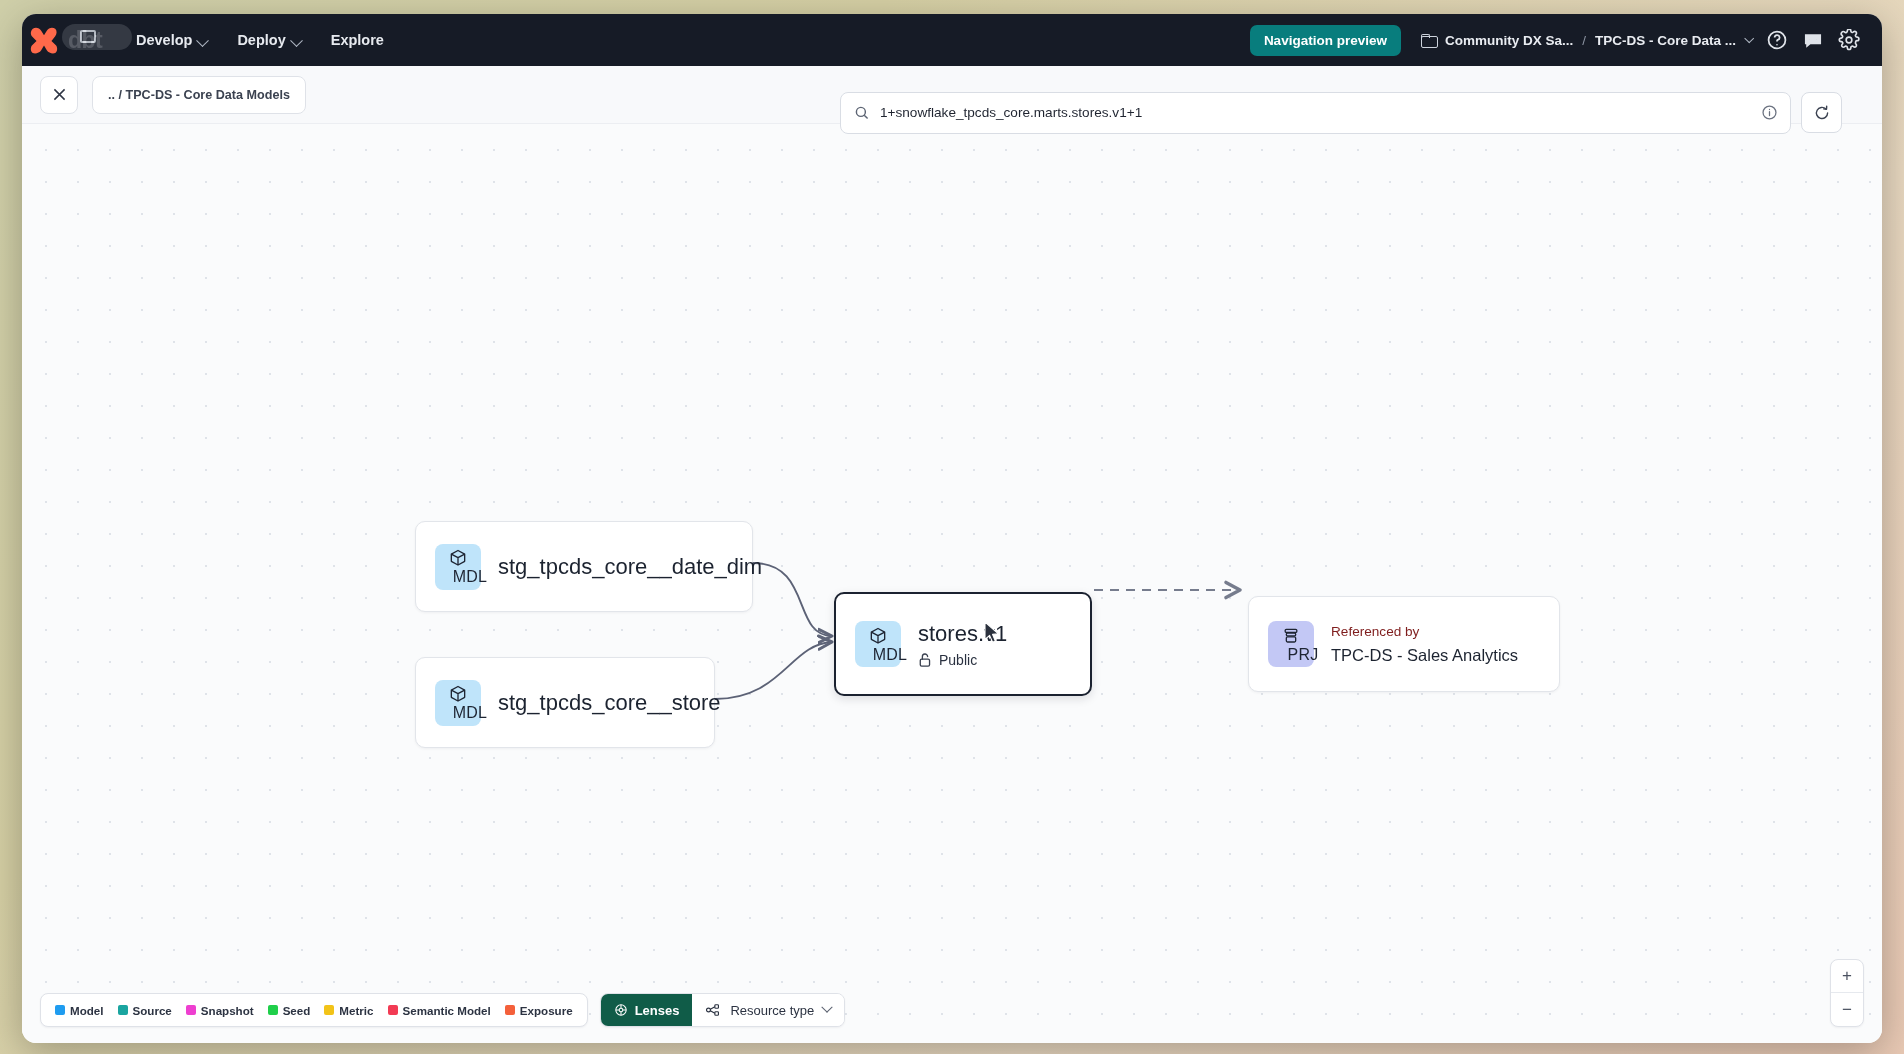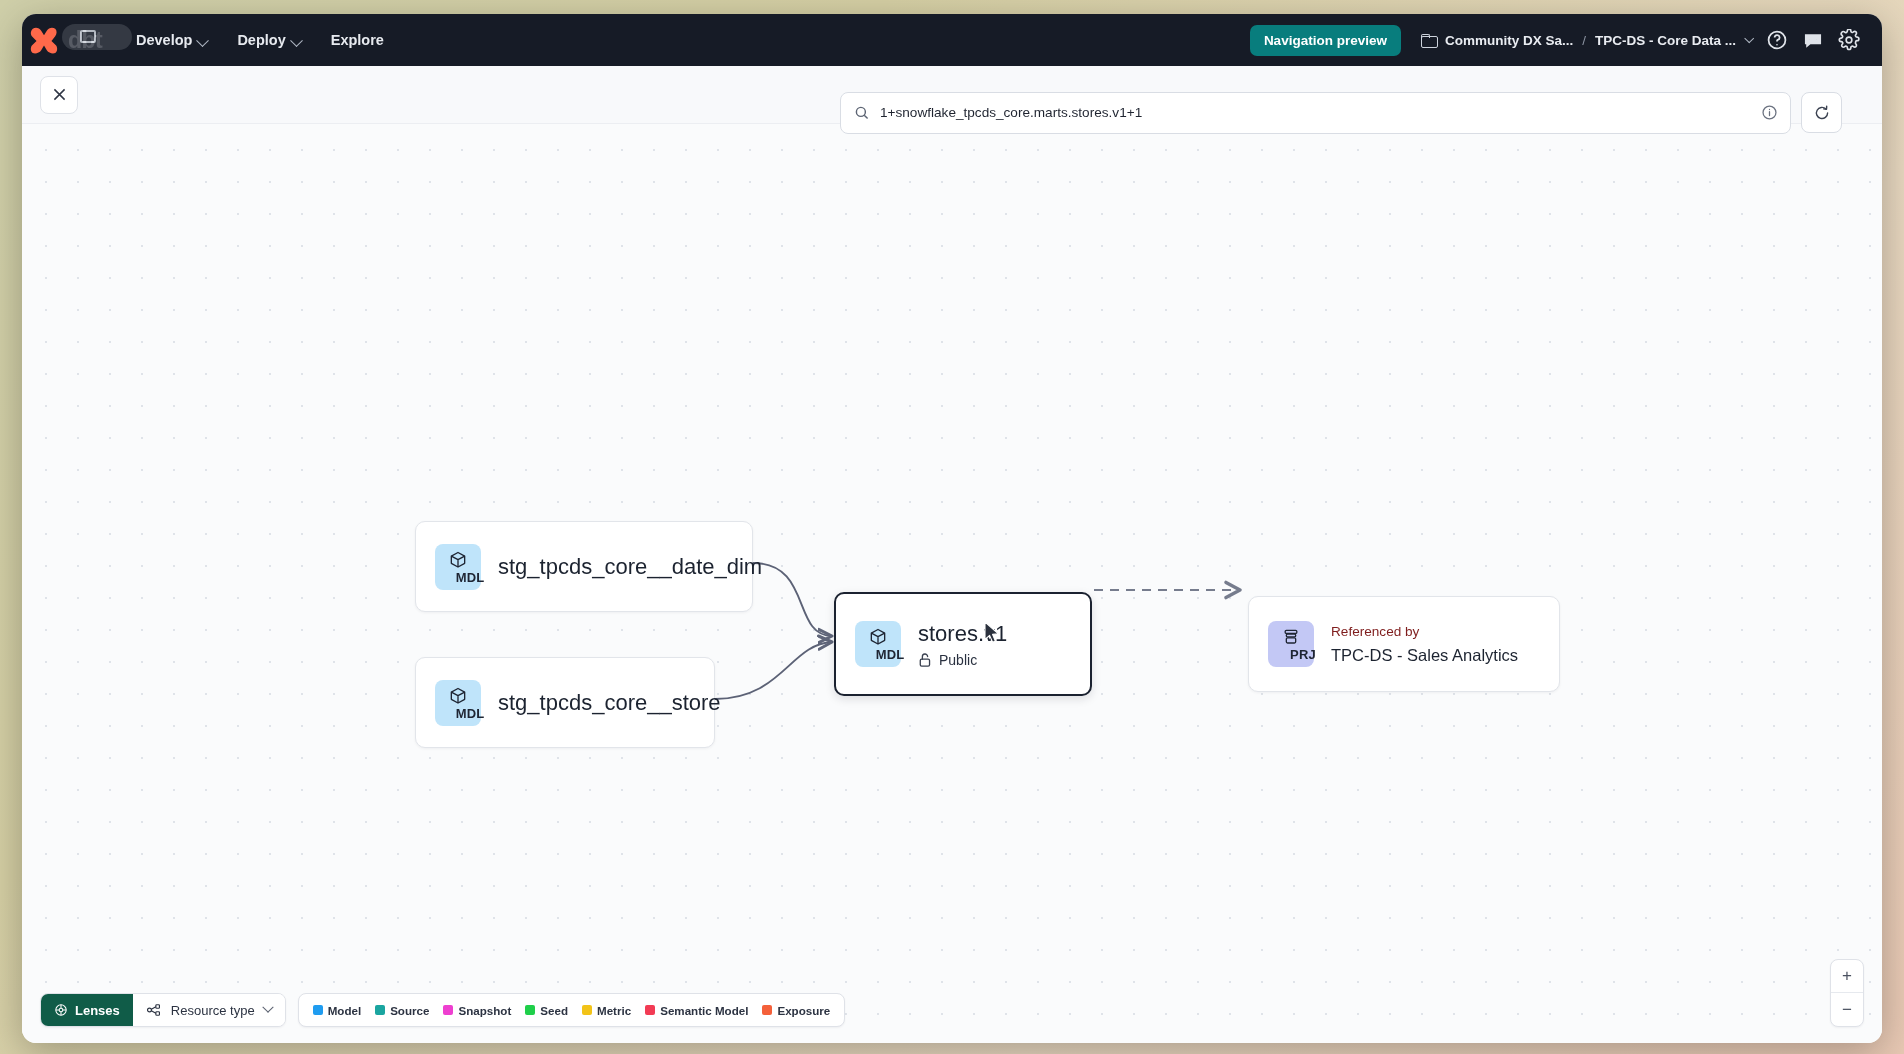--- a/index.html
+++ b/index.html
@@ -144,21 +144,21 @@
     border: 2.2px solid #1b2230;
     box-shadow: 0 3px 10px rgba(20,24,35,.13);
   }
   .badge {
     width: 46px; height: 46px; border-radius: 8px;
     display:flex; flex-direction:column; align-items:center; justify-content:center;
     gap: 1px; flex: none;
   }
   .badge.mdl { background:#bfe4fa; }
   .badge.prj { background:#c3c8f5; }
-  .badge-label { font-size: 13px; font-weight: 700; color:#1e2533; letter-spacing:.2px; line-height:1;margin-left:24px; }
+  .badge-label { font-size: 16px; font-weight: 400; color:#1e2533; letter-spacing:.2px; line-height:1;margin-left:24px; }
   .node-body { padding-left: 17px; padding-right: 18px; min-width: 0; }
   .node-title { font-size: 22px; color:#1c2330; font-weight:400; white-space:nowrap; }
   .node-sub { display:flex; align-items:center; gap:7px; margin-top: 5px; }
   .node-sub-text { font-size: 14px; color:#2a3140; }
   .node-kicker { font-size: 13.6px; color:#7f1d1d; margin-bottom: 7px; }
   .node-name2 { font-size: 16.5px; color:#1c2330; font-weight:500; white-space:nowrap; }
 
   
   #bottombar {
     position:absolute; left: 18px; bottom: 16px;
@@ -256,20 +256,21 @@
         <path d="M19.2 14.6a1.6 1.6 0 0 0 .3 1.8l.1.1a1.9 1.9 0 1 1-2.7 2.7l-.1-.1a1.6 1.6 0 0 0-1.8-.3 1.6 1.6 0 0 0-1 1.5v.2a1.9 1.9 0 1 1-3.8 0v-.1a1.6 1.6 0 0 0-1-1.5 1.6 1.6 0 0 0-1.8.3l-.1.1a1.9 1.9 0 1 1-2.7-2.7l.1-.1a1.6 1.6 0 0 0 .3-1.8 1.6 1.6 0 0 0-1.5-1h-.2a1.9 1.9 0 0 1 0-3.8h.1a1.6 1.6 0 0 0 1.5-1 1.6 1.6 0 0 0-.3-1.8l-.1-.1A1.9 1.9 0 1 1 7.2 3.3l.1.1a1.6 1.6 0 0 0 1.8.3h.1a1.6 1.6 0 0 0 1-1.5v-.2a1.9 1.9 0 1 1 3.8 0v.1a1.6 1.6 0 0 0 1 1.5 1.6 1.6 0 0 0 1.8-.3l.1-.1a1.9 1.9 0 1 1 2.7 2.7l-.1.1a1.6 1.6 0 0 0-.3 1.8v.1a1.6 1.6 0 0 0 1.5 1h.2a1.9 1.9 0 1 1 0 3.8h-.1a1.6 1.6 0 0 0-1.5 1z"></path>
       </svg>
     </div>
 
     <div id="subbar">
       <div class="icon-btn">
         <svg width="17" height="17" viewBox="0 0 20 20" stroke="#2f3645" stroke-width="1.8">
           <path d="M4 4 L16 16 M16 4 L4 16"></path>
         </svg>
       </div>
+      <div id="breadcrumb-chip">.. / TPC-DS - Core Data Models</div>
     </div>
 
     <div id="searchwrap">
       <div id="searchbox">
         <svg width="16" height="16" viewBox="0 0 20 20" fill="none" stroke="#5d6574" stroke-width="1.8">
           <circle cx="8.6" cy="8.6" r="5.6"></circle>
             <path d="M12.8 12.8 L17 17"></path>
         </svg>
         <input value="1+snowflake_tpcds_core.marts.stores.v1+1" style="">
         <svg width="17" height="17" viewBox="0 0 20 20" fill="none" stroke="#6b7280" stroke-width="1.5">
@@ -359,71 +360,71 @@
           </svg>
           <span class="badge-label">PRJ</span>
         </div>
         <div class="node-body">
           <div class="node-kicker">Referenced by</div>
           <div class="node-name2">TPC-DS - Sales Analytics</div>
         </div>
       </div>
 
       <div id="bottombar">
+        <div id="legend">
+          <div class="legend-item">
+            <span class="swatch" style="background:#1f9cf0"></span>
+            <span>Model</span>
+          </div>
+          <div class="legend-item">
+            <span class="swatch" style="background:#1aa5a0"></span>
+            <span>Source</span>
+          </div>
+          <div class="legend-item">
+            <span class="swatch" style="background:#ee3fd0"></span>
+            <span>Snapshot</span>
+          </div>
+          <div class="legend-item">
+            <span class="swatch" style="background:#1fcf4a"></span>
+            <span>Seed</span>
+          </div>
+          <div class="legend-item">
+            <span class="swatch" style="background:#f2c318"></span>
+            <span>Metric</span>
+          </div>
+          <div class="legend-item">
+            <span class="swatch" style="background:#f23b54"></span>
+            <span>Semantic Model</span>
+          </div>
+          <div class="legend-item">
+            <span class="swatch" style="background:#f4603a"></span>
+            <span>Exposure</span>
+          </div>
+        </div>
+
         <div id="lens-group">
           <div id="lenses-btn">
             <svg width="14" height="14" viewBox="0 0 20 20" fill="none" stroke="#ffffff" stroke-width="1.5">
               <circle cx="10" cy="10" r="7.4"></circle>
                 <circle cx="10" cy="10" r="2.6"></circle>
               <path d="M10 2.6v4.8M10 12.6v4.8M2.6 10h4.8M12.6 10h4.8"></path>
             </svg>
             <span>Lenses</span>
           </div>
           <div id="restype-btn">
             <svg width="16" height="14" viewBox="0 0 20 18" fill="none" stroke="#2c3342" stroke-width="1.5">
               <circle cx="4.2" cy="9" r="2.5"></circle>
                 <rect x="12.4" y="2.2" width="4.6" height="4.6" rx="1.1"></rect>
                 <rect x="12.4" y="11.2" width="4.6" height="4.6" rx="1.1"></rect>
               <path d="M6.6 7.9 L12.4 4.8 M6.6 10.1 L12.4 13.2"></path>
             </svg>
             <span>Resource type</span>
             <i class="chev" style="border-color:#5b6170; width:8px; height:8px;"></i>
           </div>
         </div>
-
-        <div id="legend">
-          <div class="legend-item">
-            <span class="swatch" style="background:#1f9cf0"></span>
-            <span>Model</span>
-          </div>
-          <div class="legend-item">
-            <span class="swatch" style="background:#1aa5a0"></span>
-            <span>Source</span>
-          </div>
-          <div class="legend-item">
-            <span class="swatch" style="background:#ee3fd0"></span>
-            <span>Snapshot</span>
-          </div>
-          <div class="legend-item">
-            <span class="swatch" style="background:#1fcf4a"></span>
-            <span>Seed</span>
-          </div>
-          <div class="legend-item">
-            <span class="swatch" style="background:#f2c318"></span>
-            <span>Metric</span>
-          </div>
-          <div class="legend-item">
-            <span class="swatch" style="background:#f23b54"></span>
-            <span>Semantic Model</span>
-          </div>
-          <div class="legend-item">
-            <span class="swatch" style="background:#f4603a"></span>
-            <span>Exposure</span>
-          </div>
-        </div>
       </div>
 
       <div id="zoomctl">
         <div class="zbtn top">+</div>
         <div class="zbtn">−</div>
       </div>
 
       <svg id="cursor" width="18" height="25" viewBox="0 0 18 25">
         <path d="M1 1 L1 18.5 L5.6 14.4 L8.6 21.2 L11.4 20 L8.5 13.4 L14.4 12.8 Z" fill="#2b313d" stroke="#fff" stroke-width="1.1" stroke-linejoin="round"></path>
       </svg>

